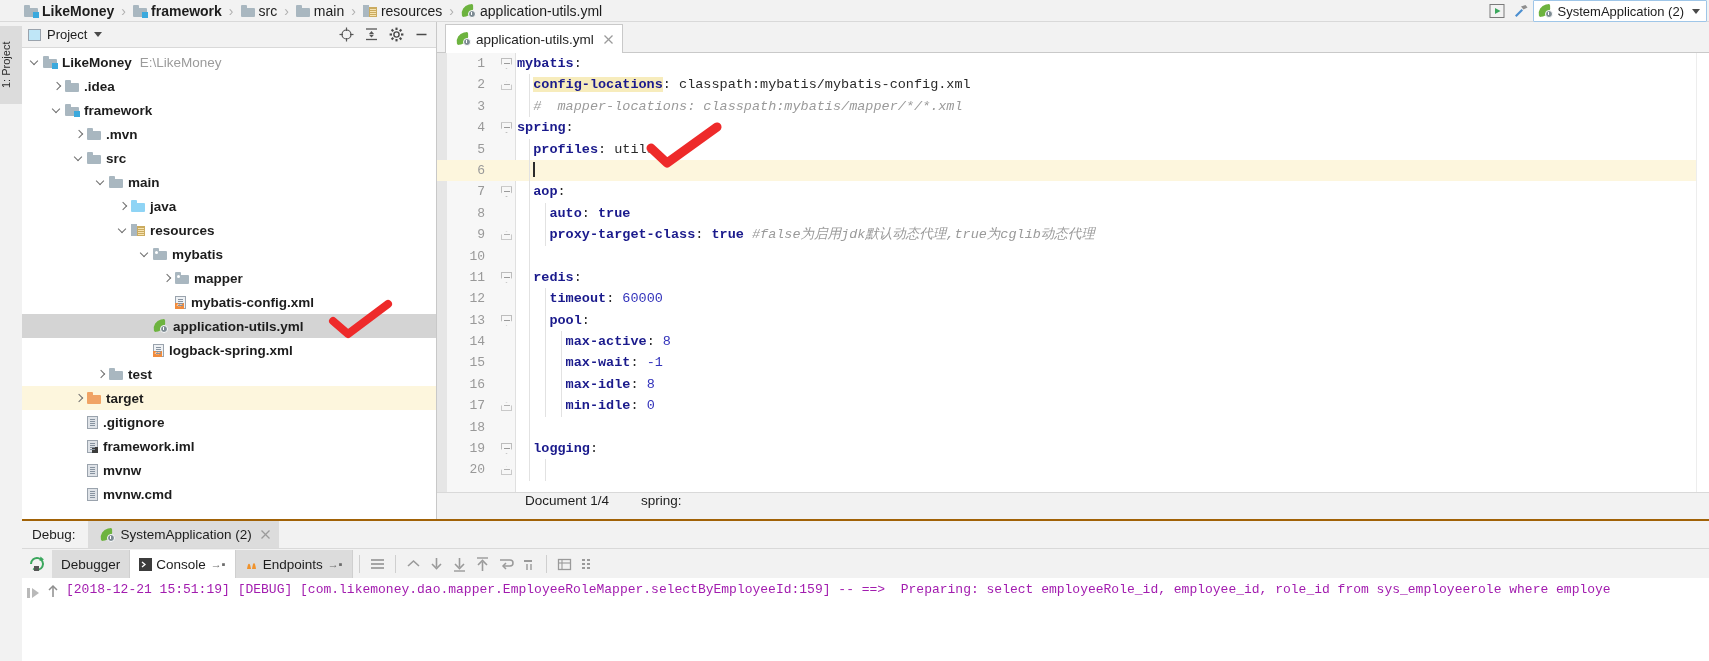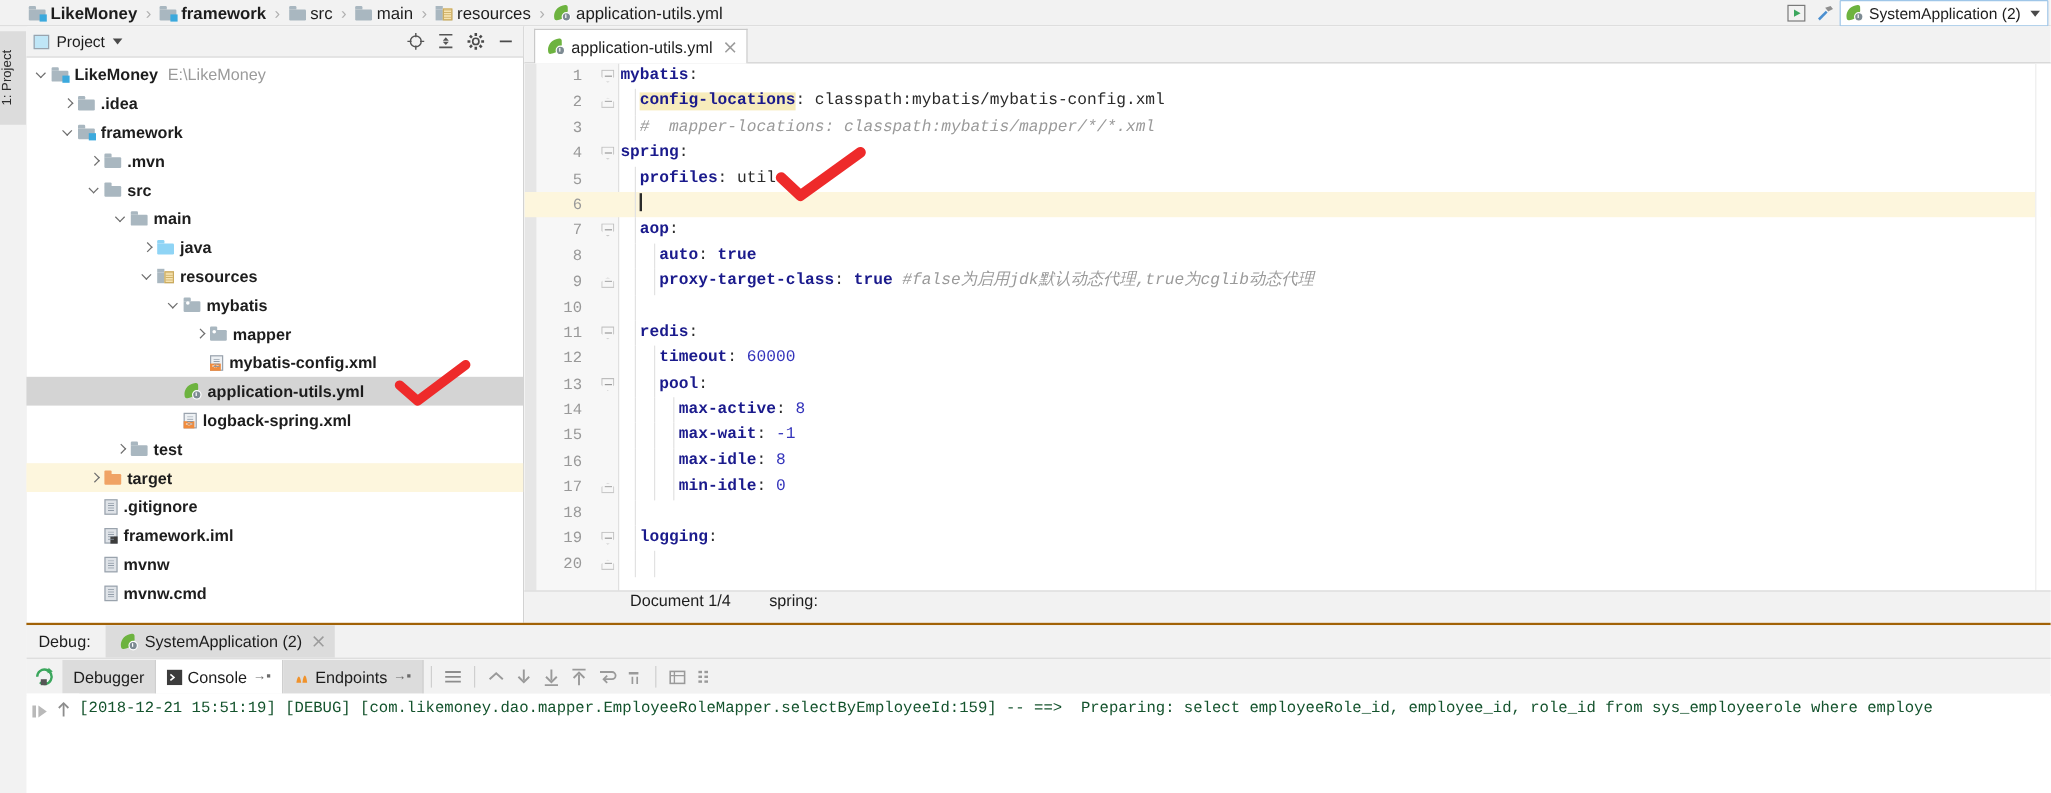--- a/index.html
+++ b/index.html
@@ -302,21 +302,21 @@
   .tsep { width: 1px; height: 18px; background: #cfcfcf; margin: 0 6px; }
   .tbtn { width: 23px; height: 23px; position: relative; }
 
   .console-body {
     position: absolute; left: 0; right: 0; top: 57px; bottom: 0;
     background: #ffffff; display: flex;
   }
   .console-gutter { width: 44px; background: #ffffff; position: relative; }
   .console-text {
     flex: 1; font-family: "Liberation Mono", monospace; font-size: 13px;
-    white-space: pre; overflow: hidden; padding-top: 4px; color: #14532d;
+    white-space: pre; overflow: hidden; padding-top: 4px; color: #a21caf;
   }
 
   .bottom-vtab {
     position: absolute; left: 0; bottom: 0; width: 22px; height: 120px;
     background: #f2f2f2;
   }
 
   
   .checkmark { position: absolute; pointer-events: none; }
 </style>

